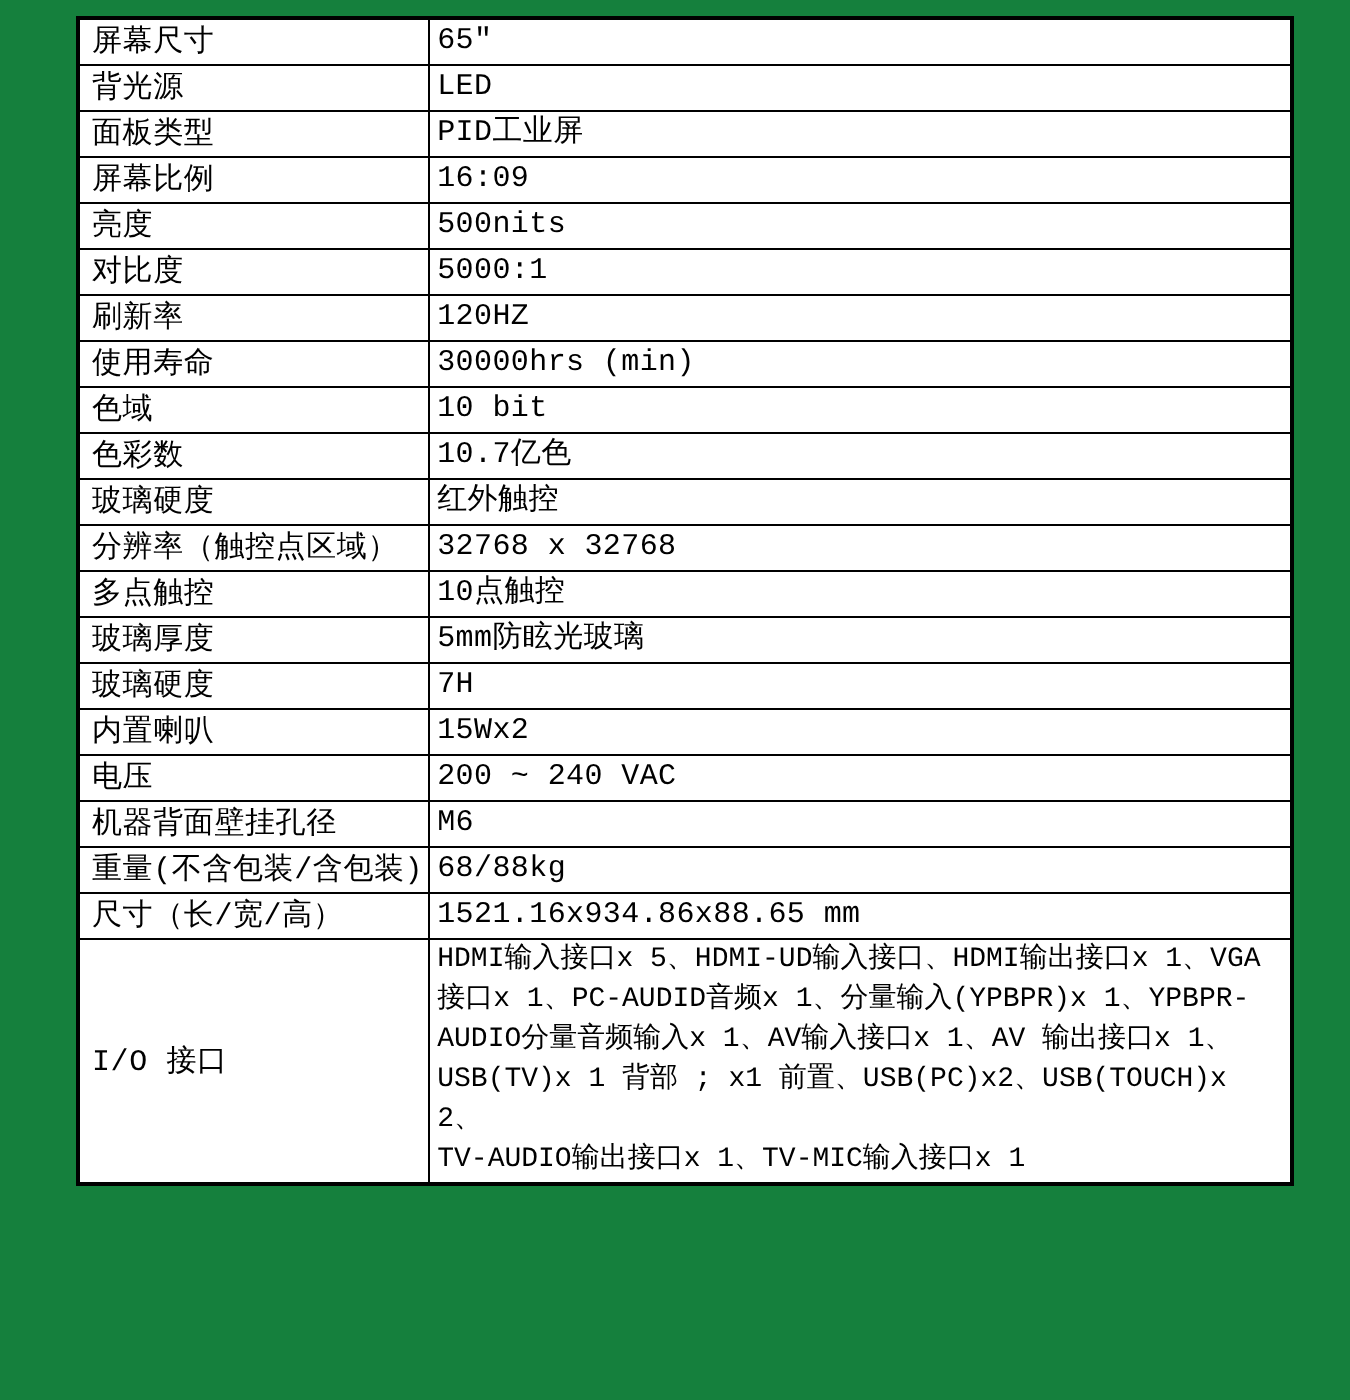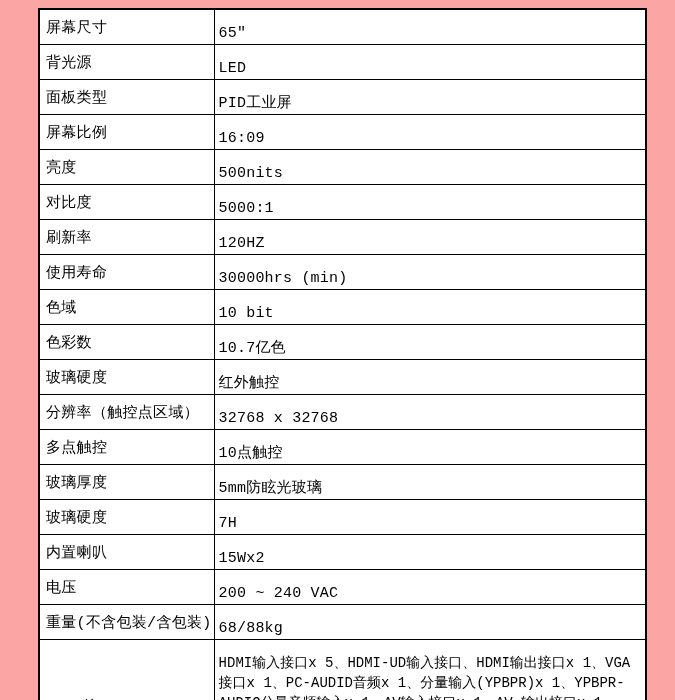--- a/index.html
+++ b/index.html
@@ -4,21 +4,21 @@
 <style>
   html, body {
     margin: 0;
     padding: 0;
     background: #ffffff;
   }
   .page {
     position: relative;
     width: 675px;
     height: 700px;
-    background: #fca5a5;
+    background: #15803d;
     font-family: "Liberation Mono", "DejaVu Sans Mono", monospace;
     color: #000000;
   }
   table.spec {
     position: absolute;
     left: 38px;
     top: 8px;
     border-collapse: collapse;
     table-layout: fixed;
     border: 2px solid #000000;
@@ -37,21 +37,21 @@
     height: 123px;
   }
   td.label-cell {
     font-size: 15px;
     padding: 0 2px 0 6px;
     white-space: nowrap;
     letter-spacing: 0.3px;
   }
   td.value-cell {
     font-size: 15px;
-    padding: 13px 3px 0 4px;
+    padding: 0 3px 0 4px;
     white-space: pre-wrap;
     letter-spacing: 0.2px;
     line-height: 21px;
   }
   tr.spec-row.tall td.value-cell {
     font-size: 14px;
     line-height: 20px;
     letter-spacing: 0px;
   }
 </style>
@@ -147,26 +147,34 @@
   </tr>
 
   <tr class="spec-row">
     <td class="label-cell">电压</td>
     <td class="value-cell">200 ~ 240 VAC</td>
   </tr>
 
 
 
 
+  <tr class="spec-row">
+    <td class="label-cell">机器背面壁挂孔径</td>
+    <td class="value-cell">M6</td>
+  </tr>
 
   <tr class="spec-row">
     <td class="label-cell">重量(不含包装/含包装)</td>
     <td class="value-cell">68/88kg</td>
   </tr>
 
+  <tr class="spec-row">
+    <td class="label-cell">尺寸（长/宽/高）</td>
+    <td class="value-cell">1521.16x934.86x88.65 mm</td>
+  </tr>
 
   <tr class="spec-row tall">
     <td class="label-cell">I/O 接口</td>
     <td class="value-cell">HDMI输入接口x 5、HDMI-UD输入接口、HDMI输出接口x 1、VGA
 接口x 1、PC-AUDID音频x 1、分量输入(YPBPR)x 1、YPBPR-
 AUDIO分量音频输入x 1、AV输入接口x 1、AV 输出接口x 1、
 USB(TV)x 1 背部 ; x1 前置、USB(PC)x2、USB(TOUCH)x 2、
 TV-AUDIO输出接口x 1、TV-MIC输入接口x 1</td>
   </tr>
 </tbody>

